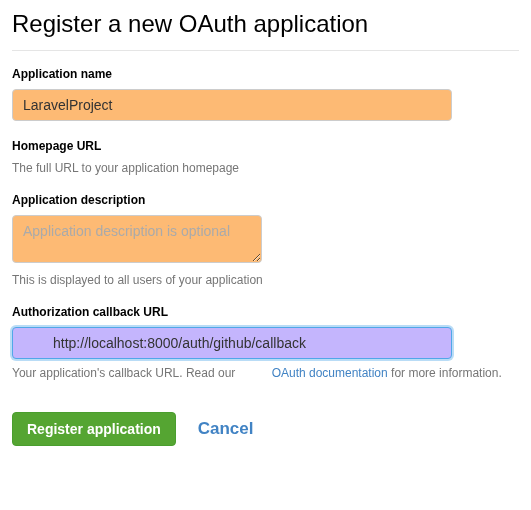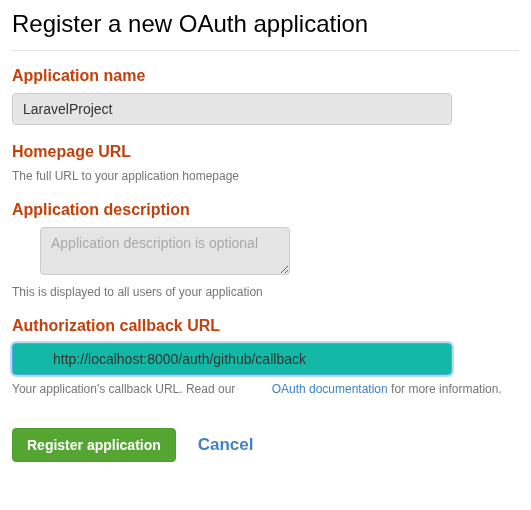--- a/index.html
+++ b/index.html
@@ -21,50 +21,49 @@
       border: none;
       border-top: 1px solid #e5e5e5;
       margin-bottom: 16px;
     }
     .field {
       margin-bottom: 18px;
     }
     .label {
       display: block;
       font-weight: 600;
-      font-size: 16px;
-      color: #c2410c;
+      font-size: 12px;
+      color: #000000;
       margin-bottom: 8px;
     }
     .input {
       width: 100%;
       max-width: 440px;
       padding: 7px 10px;
       font-size: 14px;
       color: #333;
-      background: #e5e5e5;
+      background: #fdba74;
       border: 1px solid #ccc;
       border-radius: 4px;
       outline: none;
       font-family: inherit;
     }
     .input::placeholder {
       color: #aaa;
     }
     .input.focused {
       border-color: #51a7e8;
       box-shadow: 0 0 0 2px rgba(81,167,232,0.4);
-      background: #14b8a6;
+      background: #c4b5fd;
       padding-left: 40px;
     }
     textarea.input {
       max-width: 250px;
       min-height: 44px;
       resize: both;
-      margin-left: 28px;
     }
     .helper {
       font-size: 12px;
       color: #767676;
       margin-top: 7px;
     }
     .helper a {
       color: #4183c4;
       text-decoration: none;
       margin-left: 33px;

